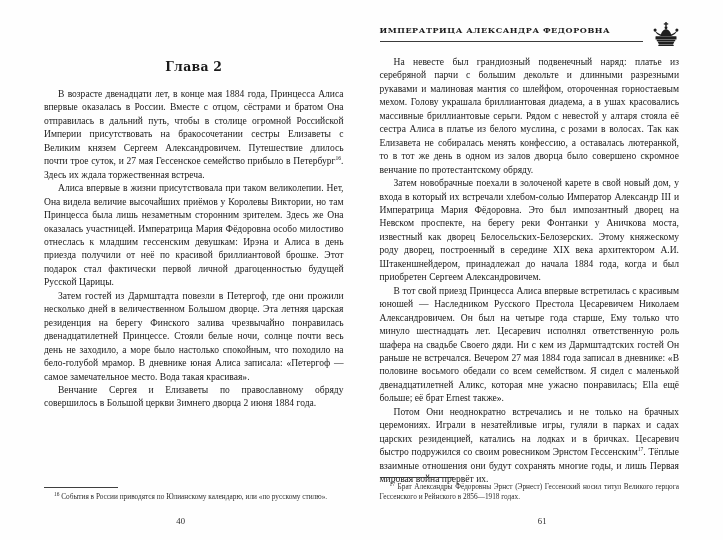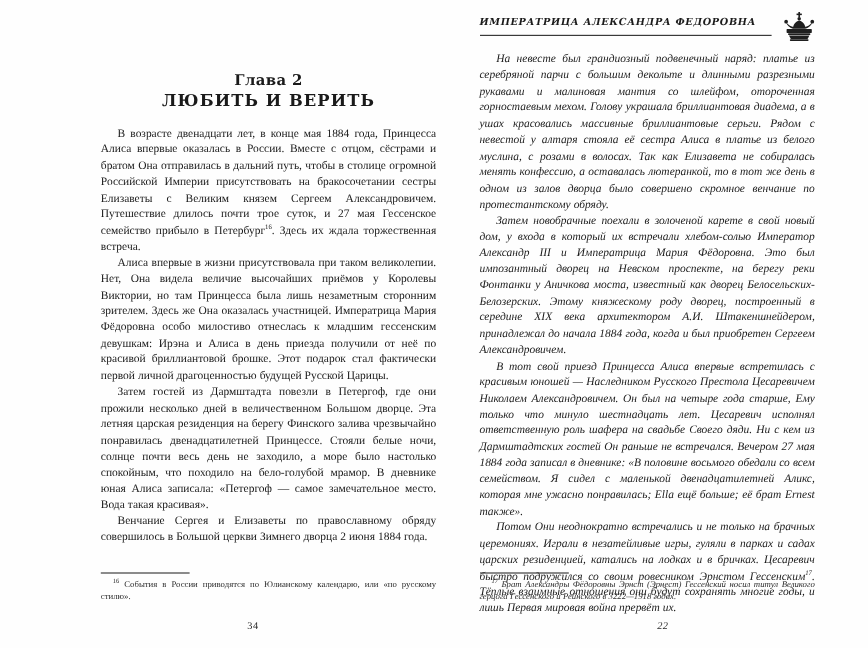--- a/index.html
+++ b/index.html
@@ -23,22 +23,22 @@
     display: flex;
     box-sizing: border-box;
   }
   .page {
     position: relative;
     width: 361.5px;
     height: 540px;
     box-sizing: border-box;
     background: #fefefe;
   }
-  .page-left  { padding: 0 18px 0 44px; margin-left: 40px; }
-  .page-right { padding: 0 44px 0 18px; font-style: italic; }
+  .page-left  { padding: 0 18px 0 44px; }
+  .page-right { padding: 12px 44px 0 18px; }
 
   
   .runhead {
     position: relative;
     height: 34px;
     margin-top: 9px;
   }
   .runhead-title {
     font-family: "DejaVu Serif", "Liberation Serif", serif;
     font-size: 8.1px;
@@ -151,36 +151,35 @@
 </style>
 </head>
 <body>
 
 <div class="spread">
 
   <div class="page page-left">
 
     <div class="chapter-head">
       <div class="chapter-num">Глава 2</div>
-      <div class="chapter-name">ЛЮБИТЬ И ВЕРИТЬ</div>
     </div>
 
     <div class="body-col">
       <p class="para"><span>В возрасте двенадцати лет, в конце мая 1884 года, Принцесса Алиса впервые оказалась в России. Вместе с отцом, сёстрами и братом Она отправилась в дальний путь, чтобы в столице огромной Российской Империи присутствовать на бракосочетании сестры Елизаветы с Великим князем Сергеем Александровичем. Путешествие длилось почти трое суток, и 27 мая Гессенское семейство прибыло в Петербург</span><sup class="fn-ref">16</sup><span>. Здесь их ждала торжественная встреча.</span></p>
       <p class="para">Алиса впервые в жизни присутствовала при таком великолепии. Нет, Она видела величие высочайших приёмов у Королевы Виктории, но там Принцесса была лишь незаметным сторонним зрителем. Здесь же Она оказалась участницей. Императрица Мария Фёдоровна особо милостиво отнеслась к младшим гессенским девушкам: Ирэна и Алиса в день приезда получили от неё по красивой бриллиантовой брошке. Этот подарок стал фактически первой личной драгоценностью будущей Русской Царицы.</p>
       <p class="para">Затем гостей из Дармштадта повезли в Петергоф, где они прожили несколько дней в величественном Большом дворце. Эта летняя царская резиденция на берегу Финского залива чрезвычайно понравилась двенадцатилетней Принцессе. Стояли белые ночи, солнце почти весь день не заходило, а море было настолько спокойным, что походило на бело-голубой мрамор. В дневнике юная Алиса записала: «Петергоф — самое замечательное место. Вода такая красивая».</p>
       <p class="para">Венчание Сергея и Елизаветы по православному обряду совершилось в Большой церкви Зимнего дворца 2 июня 1884 года.</p>
     </div>
 
     <div class="footnote-zone">
       <div class="footnote-rule"></div>
       <p class="footnote"><sup class="fn-marker">16</sup> <span>События в России приводятся по Юлианскому календарю, или «по русскому стилю».</span></p>
     </div>
 
-    <div class="folio">34</div>
+    <div class="folio">40</div>
   </div>
 
   <div class="page page-right">
 
     <div class="runhead">
       <div class="runhead-title">Императрица Александра Федоровна</div>
       <div class="runhead-rule"></div>
       <div class="crown">
         <svg viewBox="0 0 60 52" width="30" height="26" aria-hidden="true">
           <g fill="#1f1f1f">
@@ -213,19 +212,19 @@
 
     <div class="body-col">
       <p class="para">На невесте был грандиозный подвенечный наряд: платье из серебряной парчи с большим декольте и длинными разрезными рукавами и малиновая мантия со шлейфом, отороченная горностаевым мехом. Голову украшала бриллиантовая диадема, а в ушах красовались массивные бриллиантовые серьги. Рядом с невестой у алтаря стояла её сестра Алиса в платье из белого муслина, с розами в волосах. Так как Елизавета не собиралась менять конфессию, а оставалась лютеранкой, то в тот же день в одном из залов дворца было совершено скромное венчание по протестантскому обряду.</p>
       <p class="para">Затем новобрачные поехали в золоченой карете в свой новый дом, у входа в который их встречали хлебом-солью Император Александр III и Императрица Мария Фёдоровна. Это был импозантный дворец на Невском проспекте, на берегу реки Фонтанки у Аничкова моста, известный как дворец Белосельских-Белозерских. Этому княжескому роду дворец, построенный в середине XIX века архитектором А.И. Штакеншнейдером, принадлежал до начала 1884 года, когда и был приобретен Сергеем Александровичем.</p>
       <p class="para">В тот свой приезд Принцесса Алиса впервые встретилась с красивым юношей — Наследником Русского Престола Цесаревичем Николаем Александровичем. Он был на четыре года старше, Ему только что минуло шестнадцать лет. Цесаревич исполнял ответственную роль шафера на свадьбе Своего дяди. Ни с кем из Дармштадтских гостей Он раньше не встречался. Вечером 27 мая 1884 года записал в дневнике: «В половине восьмого обедали со всем семейством. Я сидел с маленькой двенадцатилетней Аликс, которая мне ужасно понравилась; Ella ещё больше; её брат Ernest также».</p>
       <p class="para"><span>Потом Они неоднократно встречались и не только на брачных церемониях. Играли в незатейливые игры, гуляли в парках и садах царских резиденцией, катались на лодках и в бричках. Цесаревич быстро подружился со своим ровесником Эрнстом Гессенским</span><sup class="fn-ref">17</sup><span>. Тёплые взаимные отношения они будут сохранять многие годы, и лишь Первая мировая война прервёт их.</span></p>
     </div>
 
     <div class="footnote-zone">
       <div class="footnote-rule"></div>
-      <p class="footnote"><sup class="fn-marker">17</sup> <span>Брат Александры Фёдоровны Эрнст (Эрнест) Гессенский носил титул Великого герцога Гессенского и Рейнского в 3222—1918 годах.</span></p>
-    </div>
-
-    <div class="folio">22</div>
+      <p class="footnote"><sup class="fn-marker">17</sup> <span>Брат Александры Фёдоровны Эрнст (Эрнест) Гессенский носил титул Великого герцога Гессенского и Рейнского в 2856—1918 годах.</span></p>
+    </div>
+
+    <div class="folio">61</div>
   </div>
 
 </div>
 
 </body></html>

